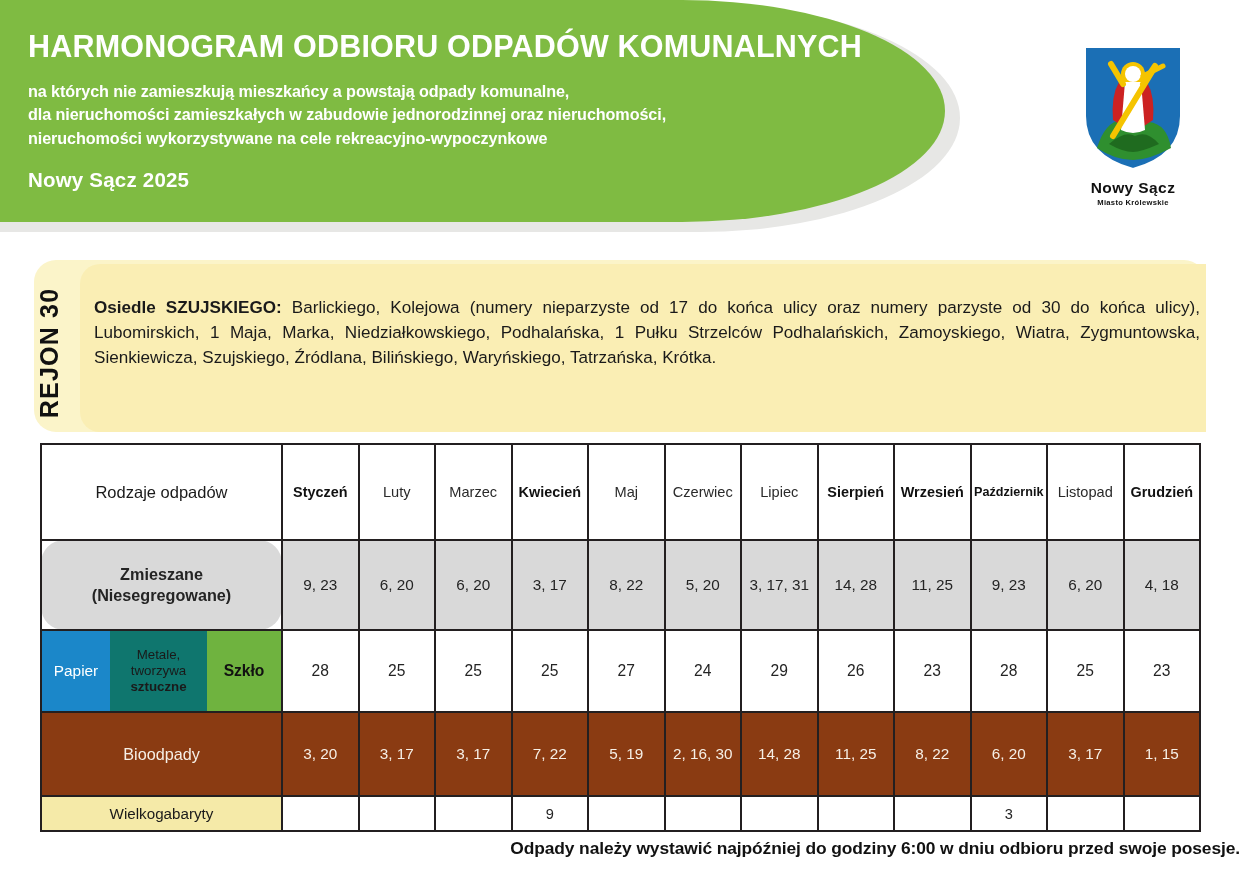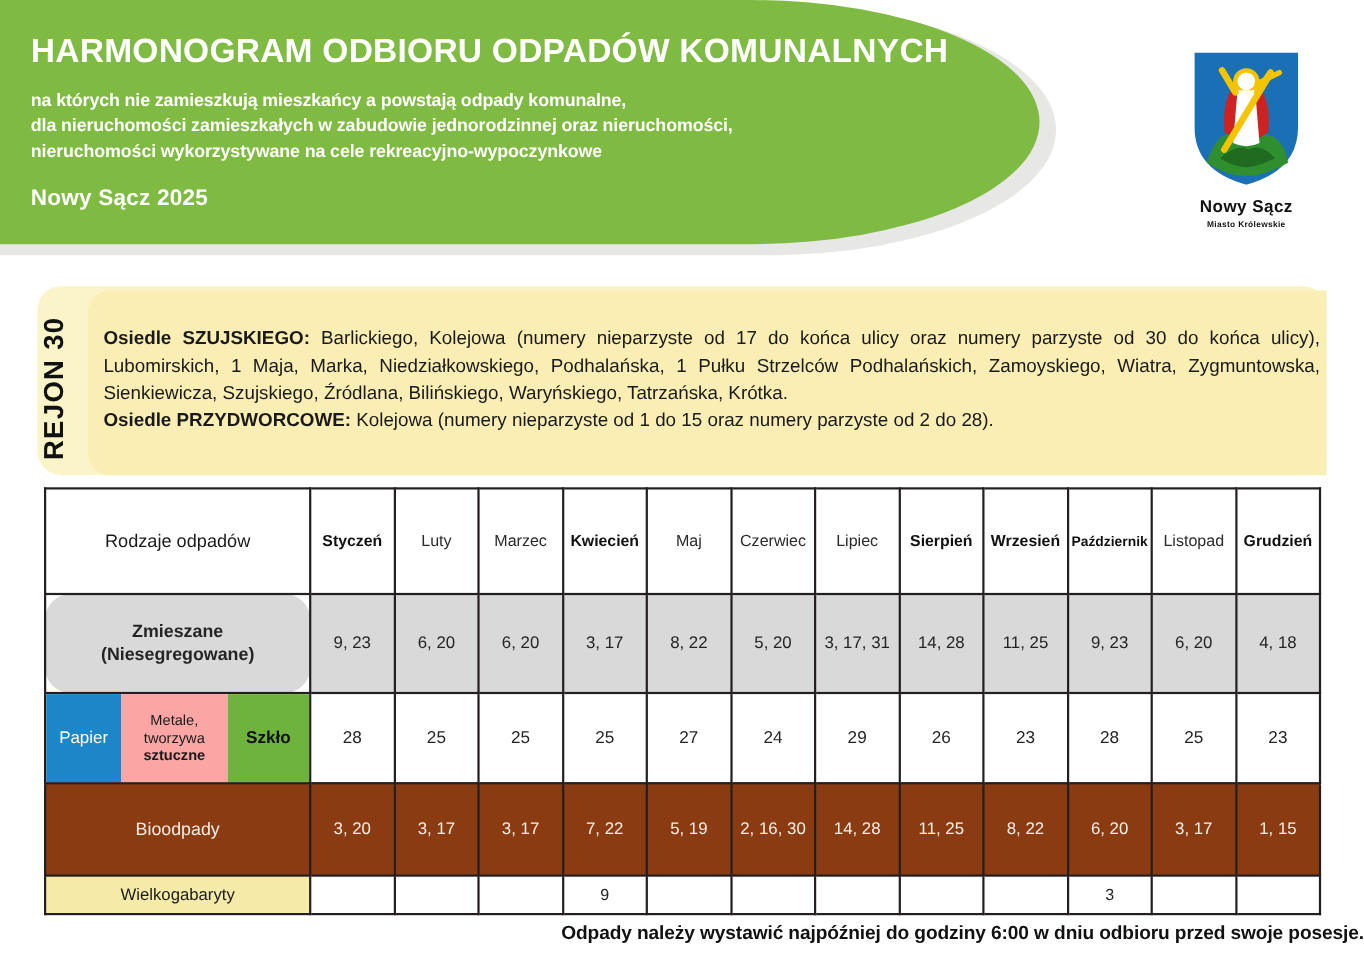--- a/index.html
+++ b/index.html
@@ -191,21 +191,21 @@
     line-height: 1.2;
   }
   .seg-papier {
     flex: 0 0 68px;
     background: #1b87c9;
     color: #ffffff;
     font-size: 15.4px;
   }
   .seg-metale {
     flex: 0 0 97px;
-    background: #fca5a5;
+    background: #0f766e;
     color: #1a1a1a;
     font-size: 13.3px;
     align-items: center;
   }
   .seg-metale b { font-weight: bold; }
   .seg-szklo {
     flex: 1 1 auto;
     background: #6fb33f;
     color: #111;
     font-size: 15.6px;
@@ -273,21 +273,20 @@
   </svg>
   <div class="crest-name">Nowy Sącz</div>
   <div class="crest-motto">Miasto Królewskie</div>
 </div>
 
 <div class="info-outer"></div>
 <div class="info-inner"></div>
 <div class="rejon-label">REJON 30</div>
 <div class="info-text">
   <p><b>Osiedle SZUJSKIEGO:</b><span> Barlickiego, Kolejowa (numery nieparzyste od 17 do końca ulicy oraz numery parzyste od 30 do końca ulicy), Lubomirskich, 1 Maja, Marka, Niedziałkowskiego, Podhalańska, 1 Pułku Strzelców Podhalańskich, Zamoyskiego, Wiatra, Zygmuntowska, Sienkiewicza, Szujskiego, Źródlana, Bilińskiego, Waryńskiego, Tatrzańska, Krótka.</span></p>
-  <p class="nojust"><b>Osiedle PRZYDWORCOWE:</b><span> Kolejowa (numery nieparzyste od 1 do 15 oraz numery parzyste od 2 do 28).</span></p>
 </div>
 
 <table class="sched">
   <colgroup>
     <col class="col-label">
     <col class="col-m">
       <col class="col-m">
       <col class="col-m">
       <col class="col-m">
     <col class="col-m">

